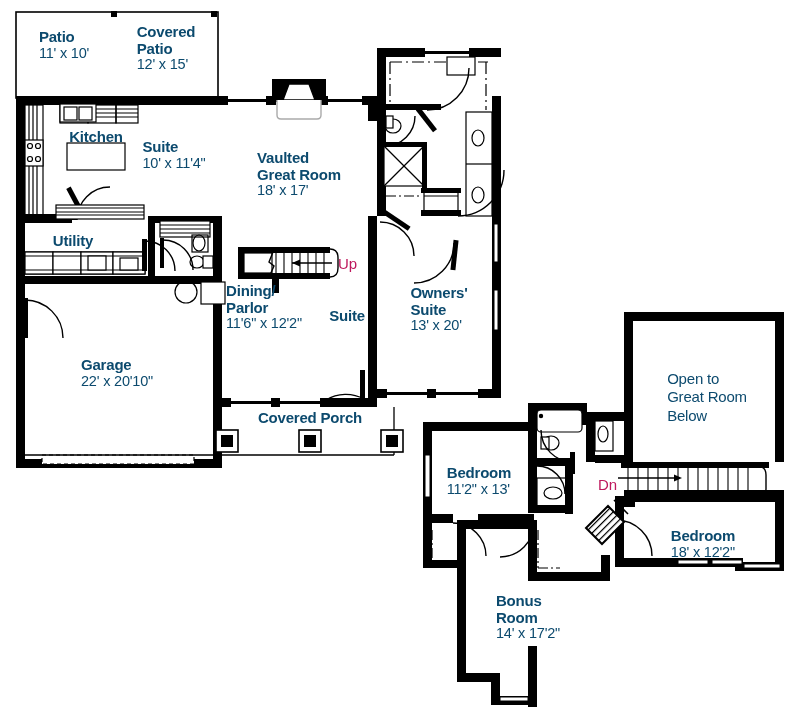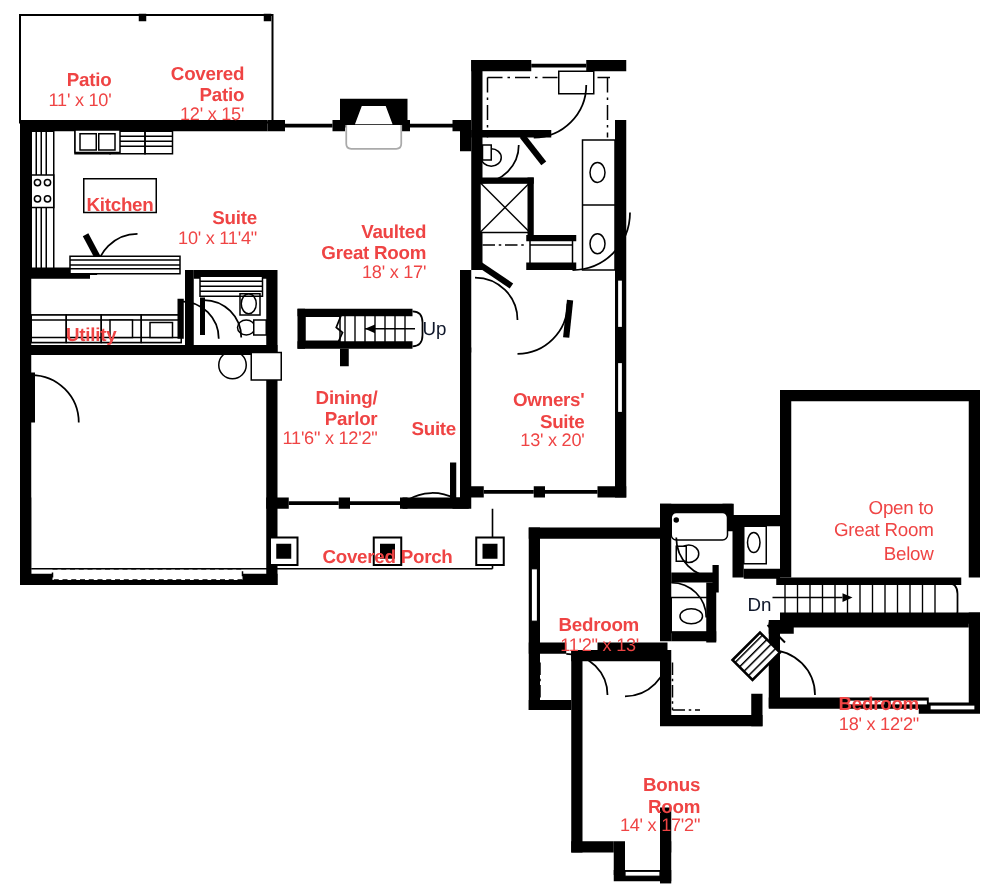--- a/index.html
+++ b/index.html
@@ -21,46 +21,45 @@
   #plan-svg {
     position: absolute;
     left: 0;
     top: 0;
     width: 800px;
     height: 707px;
     display: block;
   }
   .room-label {
     position: absolute;
-    text-align: right;
-    color: #ef4444;
+    text-align: left;
+    color: #0c4a6e;
     line-height: 1.14;
     white-space: nowrap;
     user-select: none;
     transform: translateX(-50%);
-    margin-top: 28px;
   }
   .room-label .name {
     display: block;
     font-weight: bold;
     font-size: 15px;
     letter-spacing: -0.2px;
   }
   .room-label .dim {
     display: block;
     font-weight: normal;
     font-size: 14.5px;
     letter-spacing: -0.2px;
   }
   .room-label.plain .name {
     font-weight: normal;
   }
   .marker-label {
     position: absolute;
-    color: #0f172a;
+    color: #be185d;
     font-size: 15px;
     font-weight: normal;
     white-space: nowrap;
     user-select: none;
   }
 </style>
 </head>
 <body>
 
 <div id="plan-root">
@@ -490,20 +489,24 @@
 
   <div class="room-label" style="left:299px; top:150px; line-height:1.1;">
     <span class="name">Vaulted<br>Great Room</span>
     <span class="dim">18' x 17'</span>
   </div>
 
   <div class="room-label" style="left:73px; top:232px;">
     <span class="name">Utility</span>
   </div>
 
+  <div class="room-label" style="left:117px; top:356px;">
+    <span class="name">Garage</span>
+    <span class="dim">22' x 20'10"</span>
+  </div>
 
   <div class="room-label" style="left:264px; top:283px; line-height:1.1;">
     <span class="name">Dining/<br>Parlor</span>
     <span class="dim">11'6" x 12'2"</span>
   </div>
 
   <div class="room-label" style="left:347px; top:307px;">
     <span class="name">Suite</span>
   </div>
 

